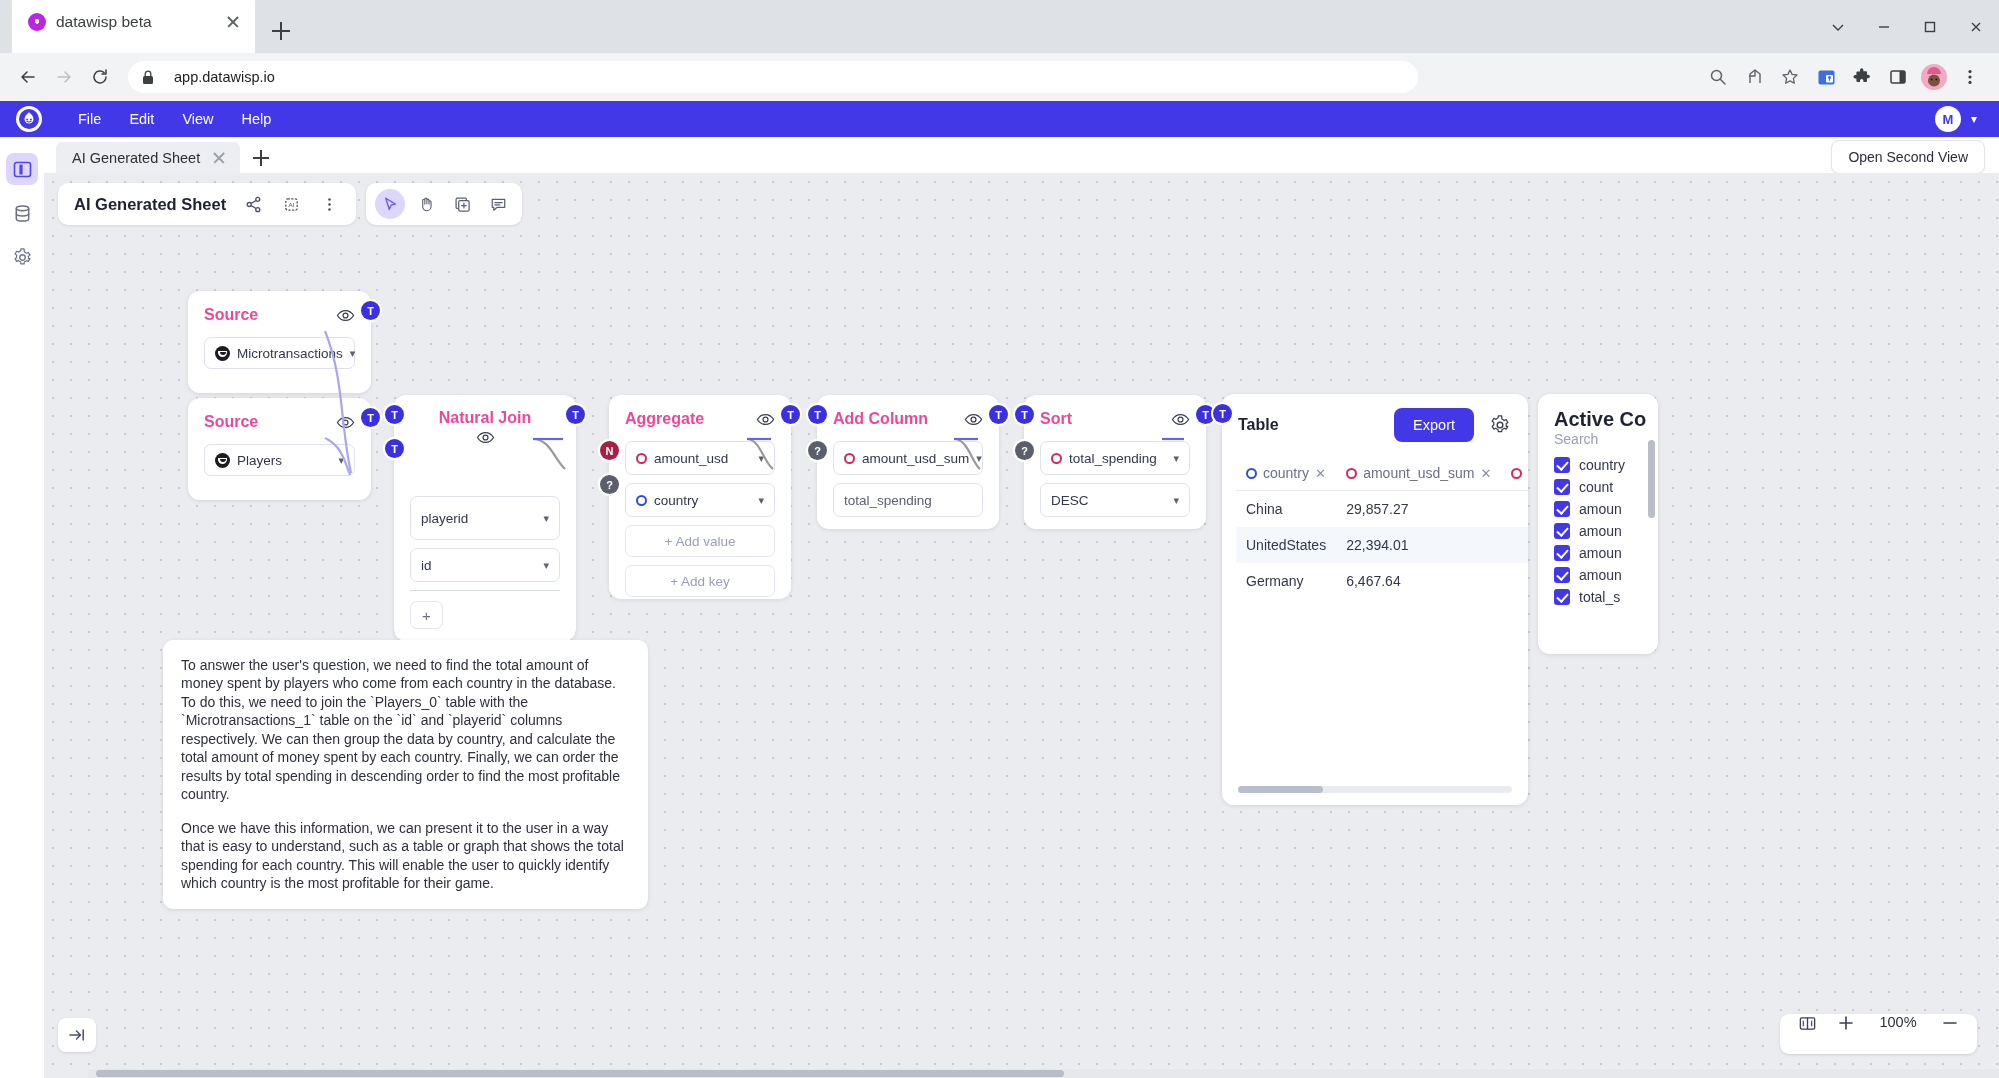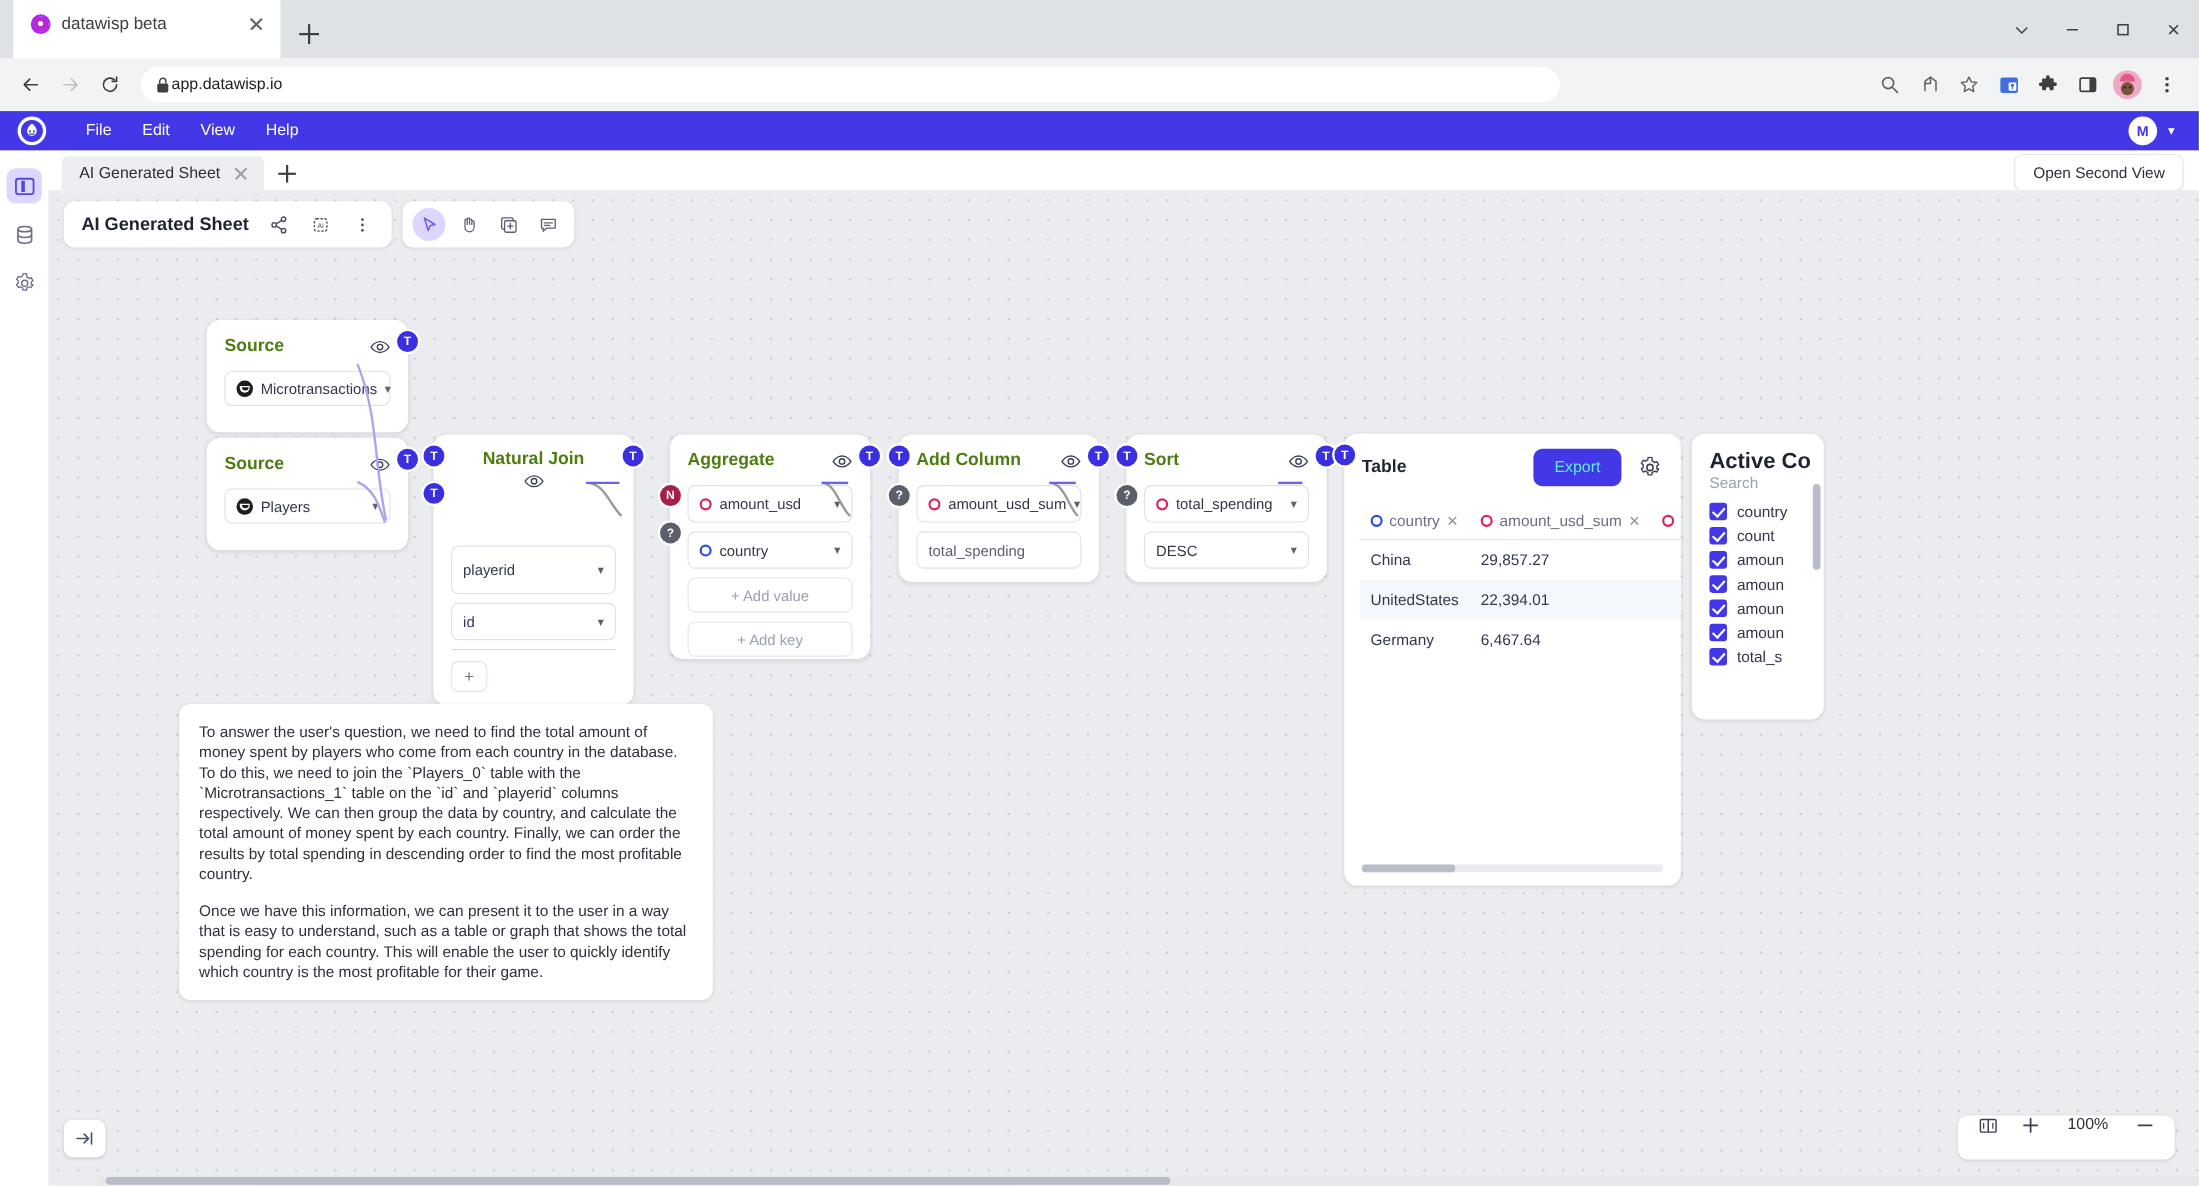--- a/index.html
+++ b/index.html
@@ -66,21 +66,21 @@
   .wc { width: 46px; height: 53px; display: flex; align-items: center; justify-content: center; cursor: pointer; }
   .wc svg { display: block; }
 
   .browser-toolbar {
     height: 48px; background: #f1f3f4;
     display: flex; align-items: center; padding: 0 12px; gap: 4px;
   }
   .navbtn { width: 32px; height: 32px; display: flex; align-items: center; justify-content: center; cursor: pointer; border-radius: 50%; }
   .omnibox {
     flex: 1; height: 32px; background: #ffffff; border-radius: 16px;
-    display: flex; align-items: center; padding: 0 14px; gap: 2px;
+    display: flex; align-items: center; padding: 0 14px; gap: 20px;
     margin: 0 8px; max-width: 1290px;
   }
   .omnibox-url { font-size: 14.5px; color: #202124; }
   .tb-icons { display: flex; align-items: center; gap: 2px; margin-left: auto; }
   .tb-ico { width: 34px; height: 34px; display: flex; align-items: center; justify-content: center; cursor: pointer; border-radius: 50%; }
   .avatar-ico {
     width: 26px; height: 26px; border-radius: 50%;
     background: #f0a8c0;
     display: flex; align-items: center; justify-content: center;
     font-size: 13px; overflow: hidden;
@@ -193,21 +193,21 @@
   
   .node {
     position: absolute; background: #ffffff; border-radius: 12px;
     box-shadow: 0 1px 4px rgba(16,24,40,.10);
     padding: 14px 16px 16px 16px;
   }
   .node-head {
     display: flex; align-items: center; justify-content: space-between;
     margin-bottom: 12px;
   }
-  .node-title { font-size: 16px; font-weight: 700; color: #4d7c0f; }
+  .node-title { font-size: 16px; font-weight: 700; color: #ec4899; }
   .eye { width: 20px; height: 20px; color: #3b3f52; cursor: pointer; display:flex; align-items:center; justify-content:center;}
 
   .field {
     height: 32px; border: 1px solid #dfe1ec; border-radius: 7px;
     background: #fff; display: flex; align-items: center;
     padding: 0 10px; gap: 7px; font-size: 13.5px; color: #33374a;
     margin-bottom: 8px; cursor: pointer;
   }
   .field .caret { margin-left: auto; color: #5c6070; font-size: 11px; }
   .field.text-in { color: #5b6070; }
@@ -255,21 +255,21 @@
   .table-node {
     position: absolute; background: #fff; border-radius: 12px;
     box-shadow: 0 1px 4px rgba(16,24,40,.10); padding: 14px 0 0 0;
     display: flex; flex-direction: column;
   }
   .table-head {
     display: flex; align-items: center; padding: 0 16px; margin-bottom: 18px;
   }
   .table-title { font-size: 16px; font-weight: 700; color: #1f2230; }
   .export-btn {
-    margin-left: auto; background: #4338e8; color: #5eead4;
+    margin-left: auto; background: #4338e8; color: #ffffff;
     border-radius: 8px; padding: 9px 19px; font-size: 14.5px; cursor: pointer;
   }
   .gear-btn { width: 24px; height: 24px; margin-left: 14px; color: #3b3f52; cursor: pointer; display:flex;align-items:center;justify-content:center; }
   .tbl { width: 100%; border-collapse: collapse; font-size: 14px; }
   .tbl th {
     font-weight: 400; color: #6b7086; text-align: left;
     padding: 5px 10px 9px 10px; white-space: nowrap;
     border-bottom: 1px solid #e7e9ef;
   }
   .th-inner { display: flex; align-items: center; gap: 6px; }

